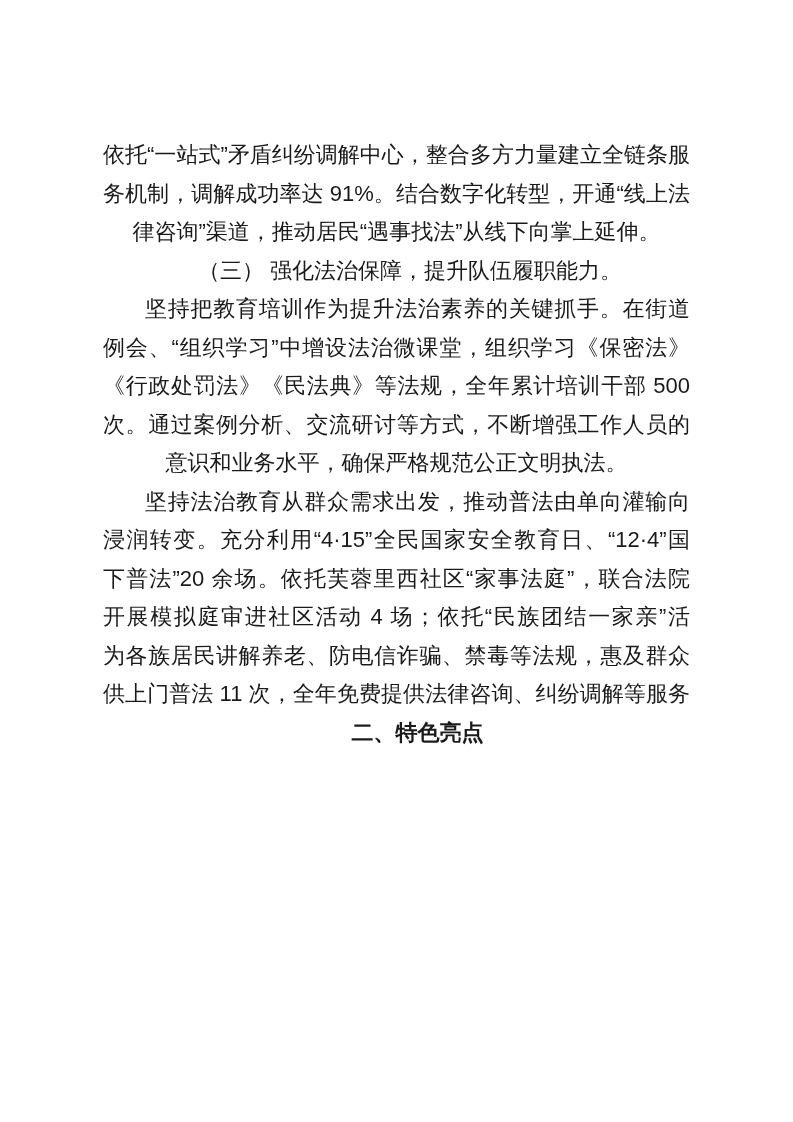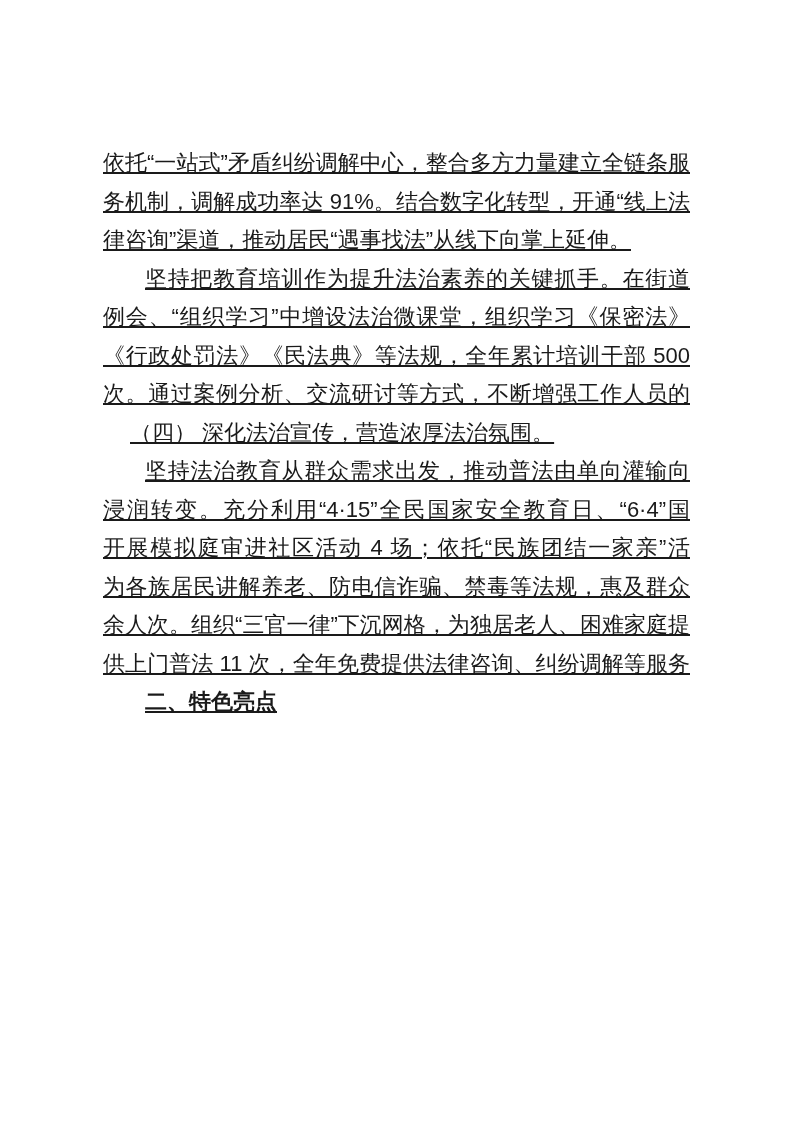--- a/index.html
+++ b/index.html
@@ -12,56 +12,56 @@
     width: 793px;
     height: 1122px;
     background: #ffffff;
     overflow: hidden;
     font-family: "Liberation Sans", sans-serif;
     color: #1a1a1a;
   }
   .textblock {
     position: absolute;
     left: 103px;
-    top: 144px;
+    top: 136px;
     width: 587px;
-    text-decoration: underline;
   }
   .line {
     height: 38.5px;
     line-height: 38.5px;
     font-size: 22px;
     white-space: nowrap;
-    text-align: left;
+    text-align: center;
     letter-spacing: 0;
   }
   .line.just {
     white-space: normal;
     text-align: justify;
     text-align-last: justify;
     overflow: hidden;
   }
   .ind-para { padding-left: 42px; }
   .ind-head { padding-left: 27px; }
   .bold { font-weight: 700; }
 </style>
 </head>
 <body>
 
 <div class="page">
   <div class="textblock">
     <div class="line just">依托“一站式”矛盾纠纷调解中心，整合多方力量建立全链条服</div>
     <div class="line just">务机制，调解成功率达 91%。结合数字化转型，开通“线上法</div>
     <div class="line">律咨询”渠道，推动居民“遇事找法”从线下向掌上延伸。</div>
+    <div class="line ind-head">（三） 强化法治保障，提升队伍履职能力。</div>
     <div class="line just ind-para">坚持把教育培训作为提升法治素养的关键抓手。在街道干部</div>
     <div class="line just">例会、“组织学习”中增设法治微课堂，组织学习《保密法》</div>
     <div class="line just">《行政处罚法》《民法典》等法规，全年累计培训干部 500 人</div>
     <div class="line just">次。通过案例分析、交流研讨等方式，不断增强工作人员的法律</div>
-    <div class="line ind-head">（四） 深化法治宣传，营造浓厚法治氛围。</div>
+    <div class="line">意识和业务水平，确保严格规范公正文明执法。</div>
     <div class="line just ind-para">坚持法治教育从群众需求出发，推动普法由单向灌输向互动</div>
-    <div class="line just">浸润转变。充分利用“4·15”全民国家安全教育日、“6·4”国</div>
+    <div class="line just">浸润转变。充分利用“4·15”全民国家安全教育日、“12·4”国</div>
+    <div class="line just">下普法”20 余场。依托芙蓉里西社区“家事法庭”，联合法院</div>
     <div class="line just">开展模拟庭审进社区活动 4 场；依托“民族团结一家亲”活动，</div>
     <div class="line just">为各族居民讲解养老、防电信诈骗、禁毒等法规，惠及群众 500</div>
-    <div class="line just">余人次。组织“三官一律”下沉网格，为独居老人、困难家庭提</div>
     <div class="line just">供上门普法 11 次，全年免费提供法律咨询、纠纷调解等服务 120</div>
     <div class="line ind-para bold">二、特色亮点</div>
   </div>
 </div>
 
 </body></html>

